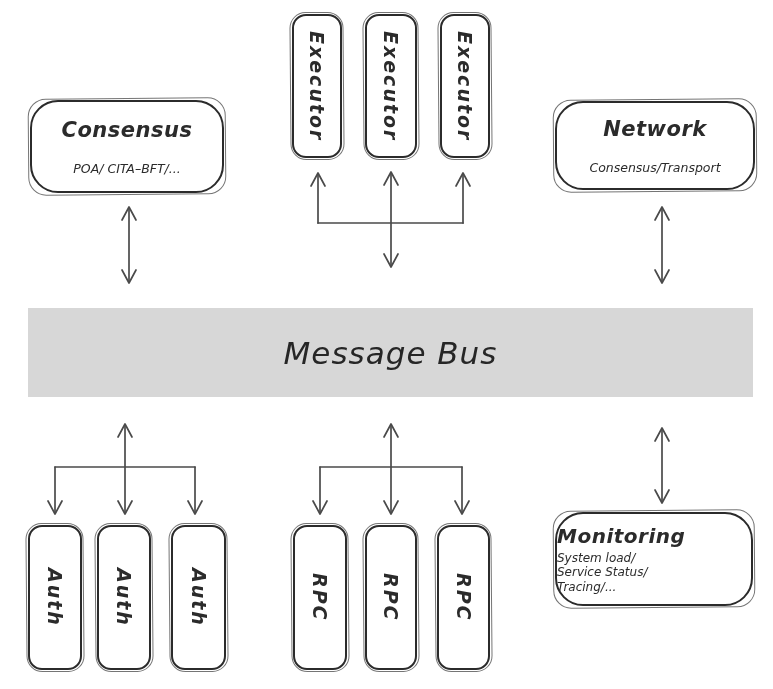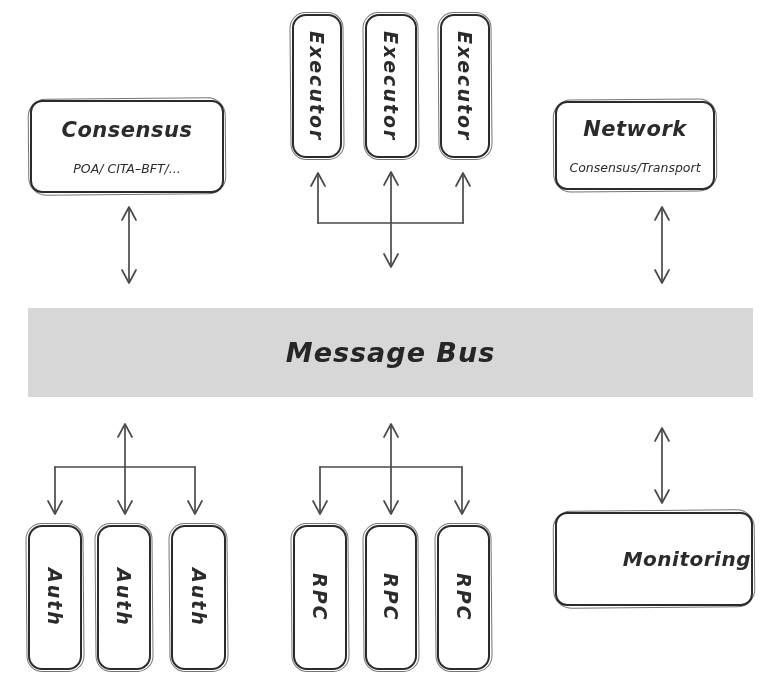--- a/index.html
+++ b/index.html
@@ -15,21 +15,21 @@
     background:var(--bg);
     font-family:"DejaVu Sans",sans-serif;
     color:var(--ink);
     overflow:hidden;
   }
   
   .node{
     position:absolute;
     background:#fff;
     border:2px solid var(--ink);
-    border-radius:12px;
+    border-radius:28px;
     box-sizing:border-box;
     display:flex;flex-direction:column;
     align-items:center;justify-content:center;
     z-index:2;
   }
   .node::before{
     content:"";
     position:absolute;inset:-4px;
     border:1.5px solid rgba(43,43,43,.65);
     border-radius:18px;
@@ -51,22 +51,22 @@
   .vbox{border-radius:14px;}
   .vbox::before{border-radius:16px;}
   .vlabel{
     writing-mode:vertical-rl;
     font-style:italic;font-weight:700;
     font-size:19px;letter-spacing:2px;
     white-space:nowrap;
   }
   
   .consensus{left:30px;top:100px;width:194px;height:93px;}
-  .network{left:555px;top:101px;width:160px;height:89px;}
-  .monitoring{left:555px;top:512px;width:198px;height:94px;align-items:flex-end;}
+  .network{left:555px;top:101px;width:200px;height:89px;}
+  .monitoring{left:555px;top:512px;width:198px;height:94px;align-items:flex-start;}
   .monitoring .title{font-size:20px;}
   .mlines{
     font-style:italic;font-size:12px;line-height:1.22;
     text-align:left;margin-top:2px;
   }
   .exec1{left:292px;top:14px;width:50px;height:144px;}
   .exec2{left:365px;top:14px;width:52px;height:144px;}
   .exec3{left:440px;top:14px;width:50px;height:144px;}
   .auth1{left:28px;top:525px;width:54px;height:145px;}
   .auth2{left:97px;top:525px;width:54px;height:145px;}
@@ -75,21 +75,21 @@
   .rpc2{left:365px;top:525px;width:52px;height:145px;}
   .rpc3{left:437px;top:525px;width:53px;height:145px;}
   
   .bus{
     position:absolute;left:28px;top:308px;width:725px;height:89px;
     background:var(--bus);
     display:flex;align-items:center;justify-content:center;
     z-index:1;
   }
   .bus span{
-    font-style:italic;font-weight:700;font-size:27px;
+    font-style:italic;font-weight:400;font-size:31px;
     letter-spacing:1px;color:#262626;
   }
   
   svg.arrows{
     position:absolute;left:0;top:0;z-index:1;
     color:var(--arrow);
   }
   svg.arrows path{
     stroke:currentColor;stroke-width:1.7;
     fill:none;stroke-linecap:round;stroke-linejoin:round;
@@ -193,15 +193,20 @@
   </div>
   <div class="node vbox rpc2">
     <span class="vlabel">RPC</span>
   </div>
   <div class="node vbox rpc3">
     <span class="vlabel">RPC</span>
   </div>
 
   <div class="node monitoring">
     <div class="title">Monitoring</div>
+    <div class="mlines">
+      <div>System load/</div>
+      <div>Service Status/</div>
+      <div>Tracing/...</div>
+    </div>
   </div>
 
 </div>
 
 </body></html>

